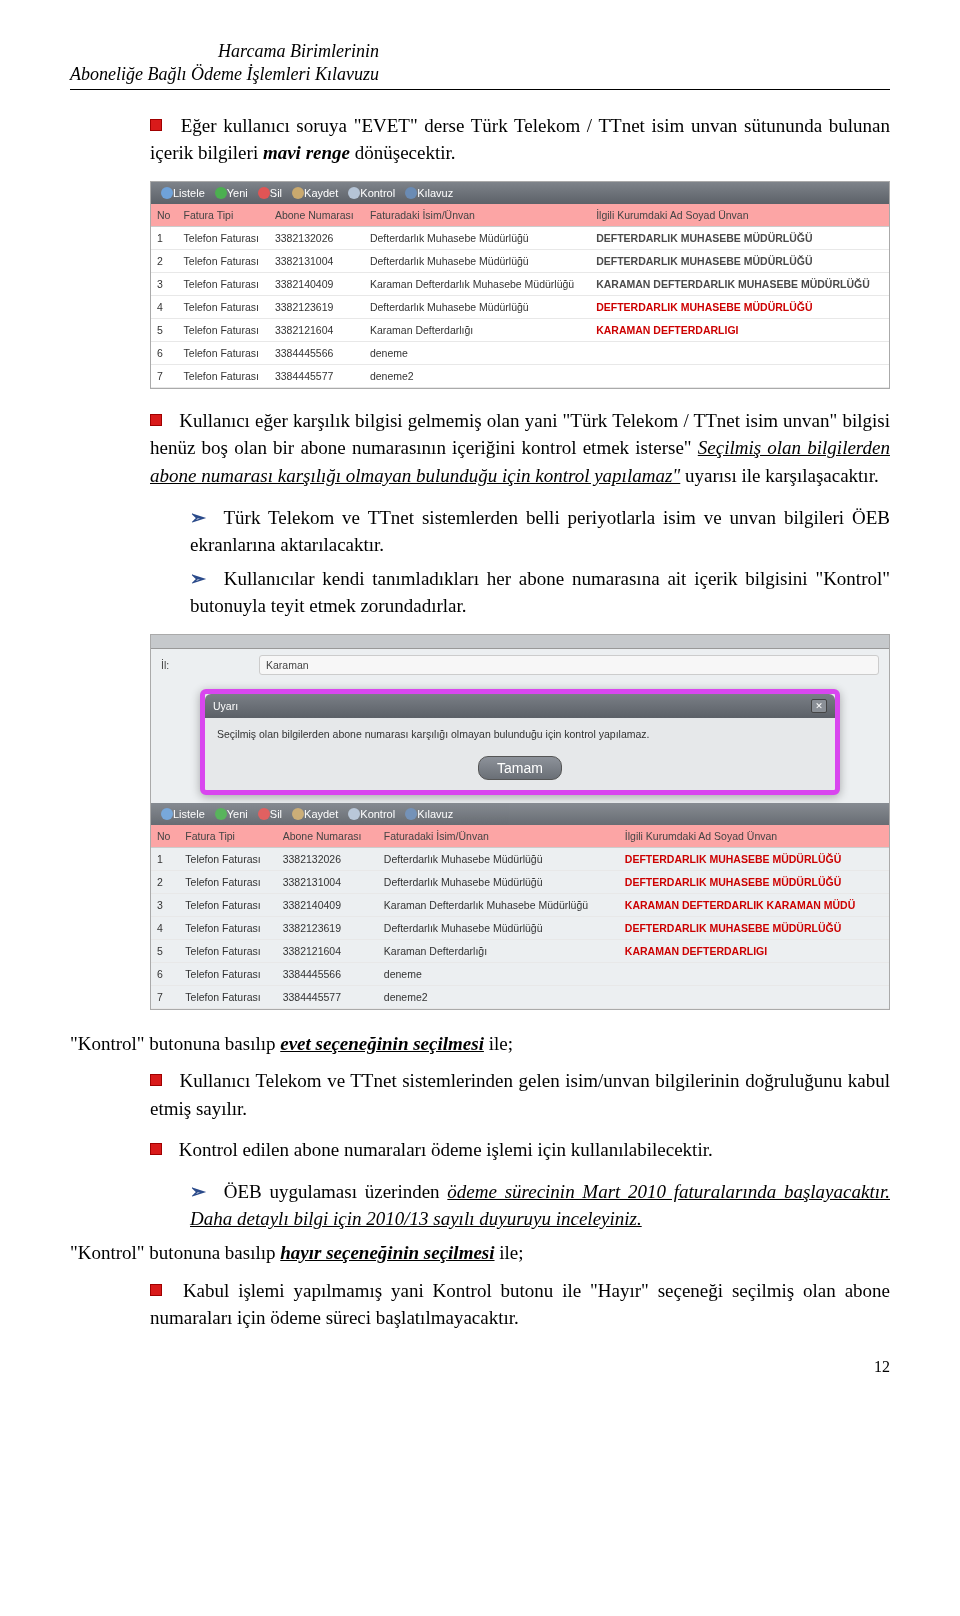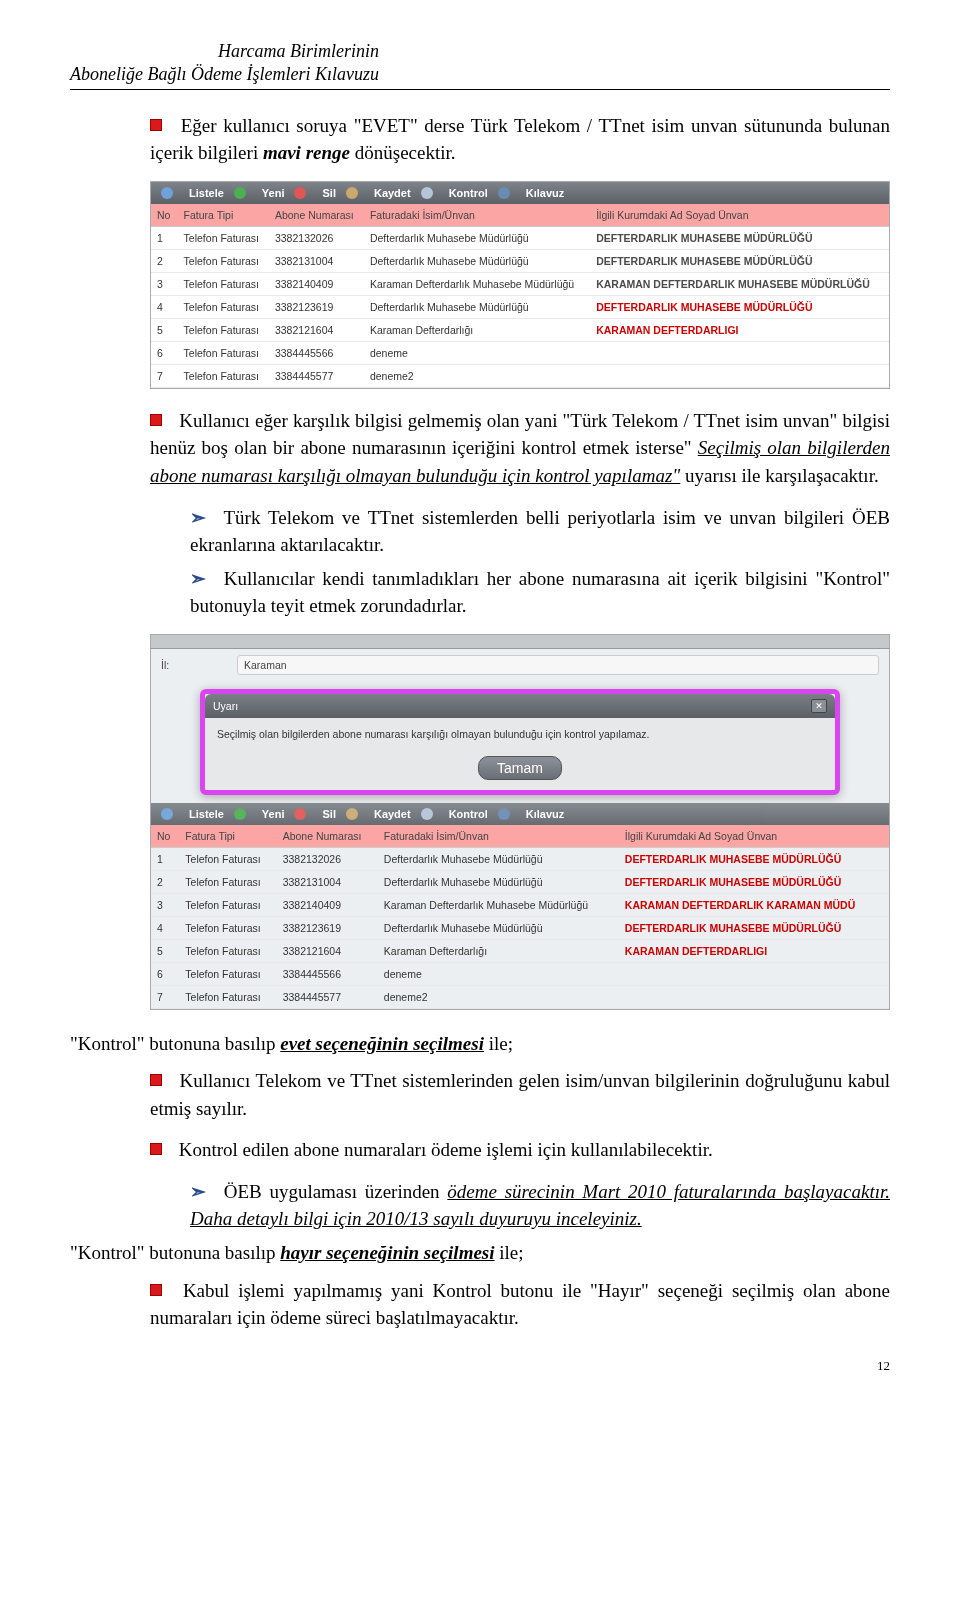--- a/index.html
+++ b/index.html
@@ -51,23 +51,22 @@
   .toolbar {
     background: linear-gradient(#7e838a, #5c6168);
     color: #fff;
     display: flex;
     align-items: center;
     gap: 10px;
     padding: 5px 10px;
     font-size: 11px;
   }
   .toolbar .tbtn {
-    display: flex; align-items: center; gap: 16px;
+    display: flex; align-items: center; gap: 0;
     cursor: pointer;
-    font-weight: bold;
   }
   .toolbar .ticon {
     width: 12px; height: 12px;
     display: inline-block;
     border-radius: 50%;
   }
   table.grid {
     width: 100%;
     border-collapse: collapse;
     font-size: 10.5px;
@@ -114,20 +113,21 @@
   }
   .screenshot2 .topstrip {
     height: 14px;
     background: #c6c9cc;
     border-bottom: 1px solid #999;
   }
   .screenshot2 .fieldrow {
     display: flex; align-items: center;
     padding: 6px 10px;
     color: #444;
+    gap: 22px;
   }
   .screenshot2 .fieldrow .lab { width: 40px; }
   .screenshot2 .fieldrow .val { flex: 1; background: #f7f7f7; border: 1px solid #ccc; padding: 3px 6px; border-radius: 3px; margin-left: 36px; }
   .dialog-overlay {
     position: relative;
     padding: 8px 40px;
   }
   .dialog {
     margin: 0 auto;
     width: 640px;
@@ -174,21 +174,21 @@
   }
   .screenshot2 .toolbar { opacity: .92; }
   .body-para {
     font-size: 19px;
     line-height: 1.45;
     margin: 6px 0 10px 0;
     text-align: justify;
   }
   .page-num {
     text-align: right;
-    font-size: 13px;
+    font-size: 16px;
     margin-top: 26px;
   }
 </style>
 </head>
 <body>
 
 <div class="header-row">
   <div class="header-right">
     <div>Harcama Birimlerinin</div>
     <div>Aboneliğe Bağlı Ödeme İşlemleri Kılavuzu</div>

